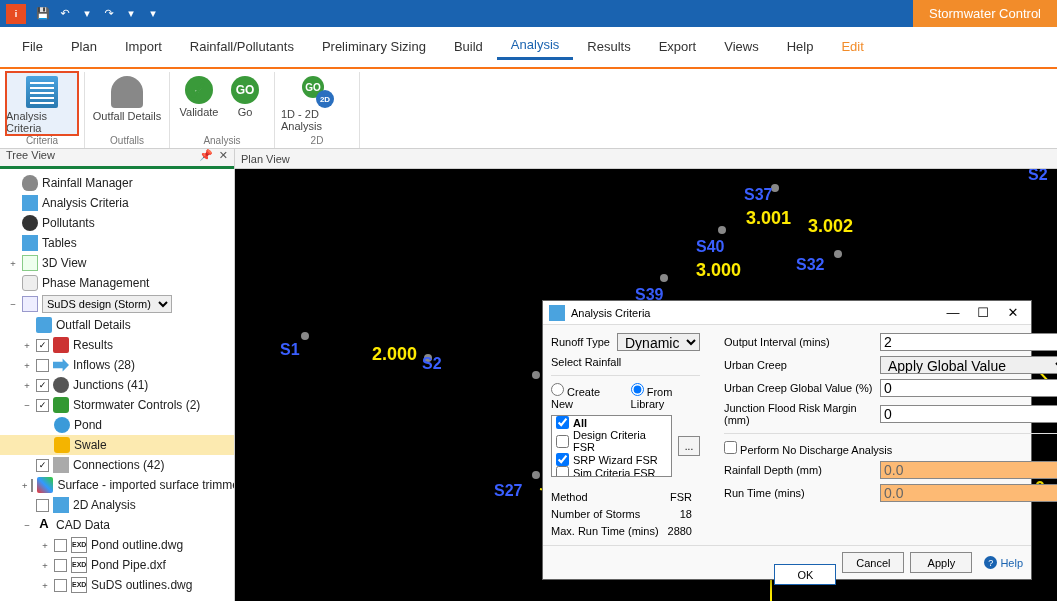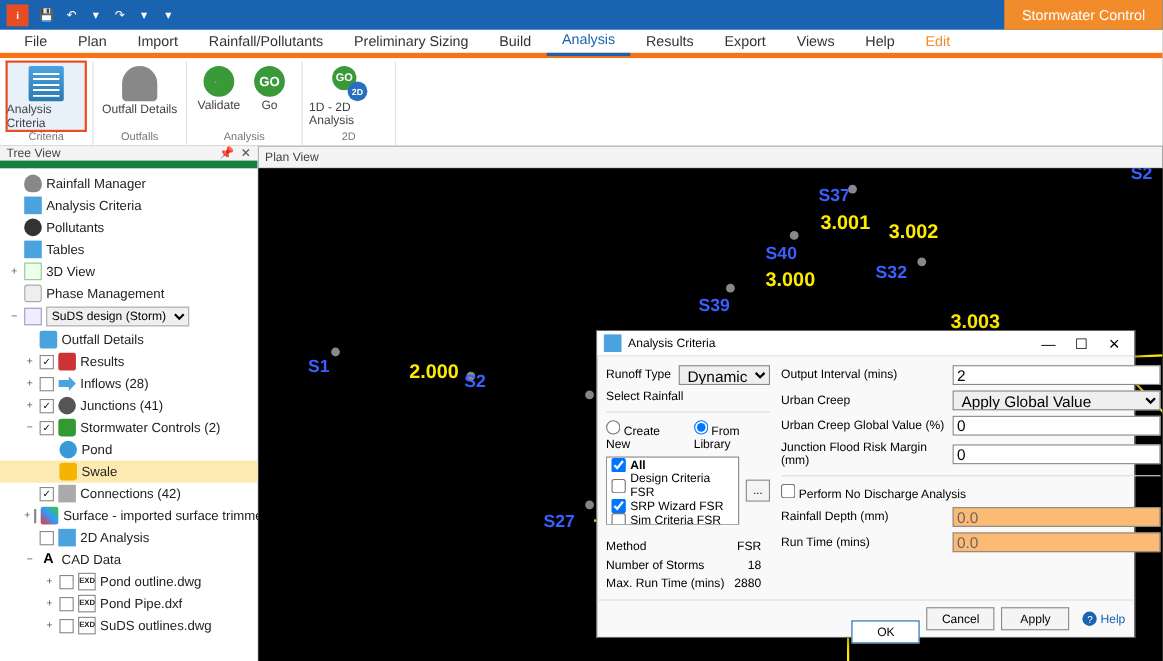--- a/index.html
+++ b/index.html
@@ -5,21 +5,21 @@
 * { box-sizing: border-box; margin: 0; padding: 0; font-family: "Segoe UI", Tahoma, sans-serif; }
 body { width: 1057px; height: 601px; overflow: hidden; background: #fff; font-size: 12px; }
 
 
 .titlebar { height: 27px; background: #1a63b0; display: flex; align-items: center; color: #fff; position: relative; }
 .titlebar .app-icon { width: 20px; height: 20px; background: #e84c22; margin: 0 6px; display: flex; align-items: center; justify-content: center; font-size: 9px; font-weight: bold; }
 .titlebar .qa-icon { width: 16px; height: 16px; margin: 0 3px; display: flex; align-items: center; justify-content: center; color: #fff; font-size: 11px; }
 .titlebar .brand { position: absolute; right: 0; top: 0; height: 27px; background: #f28c2a; padding: 0 16px; display: flex; align-items: center; color: #fff; font-size: 13px; }
 
 
-.menubar { height: 26px; background: #fff; border-bottom: 5px solid #f97316; display: flex; align-items: center; padding-left: 8px; }
+.menubar { height: 42px; background: #fff; border-bottom: 2px solid #f97316; display: flex; align-items: center; padding-left: 8px; }
 .menubar .menu-item { padding: 0 14px; height: 26px; line-height: 26px; cursor: pointer; font-size: 13px; color: #333; }
 .menubar .menu-item.active { color: #1a63b0; border-bottom: 3px solid #1a63b0; height: 26px; line-height: 22px; font-weight: 500; }
 .menubar .menu-item.edit { color: #f28c2a; }
 
 
 .ribbon { height: 80px; background: #fff; border-bottom: 1px solid #d0d0d0; display: flex; padding-top: 3px; }
 .ribbon-group { display: flex; flex-direction: column; align-items: center; border-right: 1px solid #e0e0e0; padding: 0 6px; }
 .ribbon-group-buttons { display: flex; flex: 1; }
 .ribbon-btn { display: flex; flex-direction: column; align-items: center; justify-content: flex-start; width: 72px; padding-top: 4px; cursor: pointer; font-size: 11px; color: #444; }
 .ribbon-btn .icon { width: 32px; height: 32px; margin-bottom: 2px; }
@@ -33,21 +33,21 @@
 .icon-go { background: #3a9a3a; border-radius: 50%; color:#fff; display:flex; align-items:center; justify-content:center; font-weight:bold; font-size:12px; }
 .icon-go.validate::before { content:"✓"; position:absolute; left:2px; top:0; color:#3a9a3a; font-size:26px; }
 .icon-go-wrap { position:relative; display:flex; gap:4px; }
 .icon-1d2d { position:relative; width:34px; height:32px; }
 .icon-1d2d .g1 { position:absolute; width:22px; height:22px; left:2px; top:0; background:#3a9a3a; border-radius:50%; color:#fff; font-size:10px; display:flex;align-items:center;justify-content:center; font-weight:bold;}
 .icon-1d2d .g2 { position:absolute; width:18px; height:18px; right:0; bottom:0; background:#2a6fbf; border-radius:50%; color:#fff; font-size:8px; display:flex;align-items:center;justify-content:center; font-weight:bold;}
 
 
 .main { display: flex; height: 468px; }
 .tree-panel { width: 235px; border-right: 1px solid #d0d0d0; display:flex; flex-direction:column; }
-.panel-header { height: 20px; background: #f4f4f4; border-bottom: 7px solid #15803d; display:flex; align-items:flex-end; padding:0 6px; font-size:11px; color:#444; justify-content:space-between; }
+.panel-header { height: 20px; background: #f4f4f4; border-bottom: 3px solid #15803d; display:flex; align-items:flex-start; padding:0 6px; font-size:11px; color:#444; justify-content:space-between; }
 .panel-header .ctrl { display:flex; gap:6px; }
 .panel-header .ctrl span { cursor:pointer; color:#555; }
 
 .tree { flex:1; overflow:auto; padding: 4px 0; }
 .tree-item { display:flex; align-items:center; padding: 2px 4px 2px 8px; gap:4px; font-size:12px; color:#222; white-space:nowrap; cursor:pointer; }
 .tree-item .exp { width:10px; text-align:center; color:#666; font-size:9px; font-family:monospace; }
 .tree-item .chk { width:13px; height:13px; border:1px solid #888; font-size:9px; line-height:11px; text-align:center; }
 .tree-item .chk.checked::before { content:"✓"; color:#000; }
 .tree-item .ico { width:16px; height:16px; flex:0 0 16px; }
 .tree-item.selected { background:#fceab0; }
@@ -82,21 +82,21 @@
 .nlabel { position:absolute; color:#3a5fff; font-weight:bold; font-size:16px; }
 .elabel { position:absolute; color:#ffeb00; font-weight:bold; font-size:18px; }
 svg.edges { position:absolute; inset:0; width:100%; height:100%; }
 
 
 .dialog { position:absolute; left:542px; top:300px; width:490px; height:280px; background:#f9f9f9; border:1px solid #646464; box-shadow: 4px 4px 12px rgba(0,0,0,0.4); display:flex; flex-direction:column; font-size:11px; }
 .dlg-title { height:24px; background:#fff; border-bottom:1px solid #ddd; display:flex; align-items:center; padding:0 6px; gap:6px; }
 .dlg-title .ti { width:16px; height:16px; background:#4aa3df; }
 .dlg-title .sp { flex:1; }
 .dlg-title .wc { width:24px; text-align:center; cursor:pointer; font-size:13px; }
-.dlg-body { flex:1; display:flex; padding:8px; gap:10px; }
+.dlg-body { flex:1; display:flex; padding:8px; gap:24px; }
 .dlg-col { flex:1; display:flex; flex-direction:column; gap:5px; }
 .row { display:flex; align-items:center; gap:6px; }
 .row label { flex:0 0 auto; }
 .row .lab-w { width:150px; }
 .row select, .row input[type=text] { border:1px solid #888; font-size:14px; height:18px; padding:0 3px; flex:1; }
 .row input[readonly] { background:#fdba74; color:#666; }
 .listbox { border:1px solid #888; background:#fff; height:62px; overflow:auto; font-size:11px; flex:1; }
 .listbox .li { display:flex; align-items:center; gap:4px; padding:0 4px; }
 .listbox .li input { margin:0; }
 .kv { display:flex; justify-content:space-between; padding-right:8px; }

